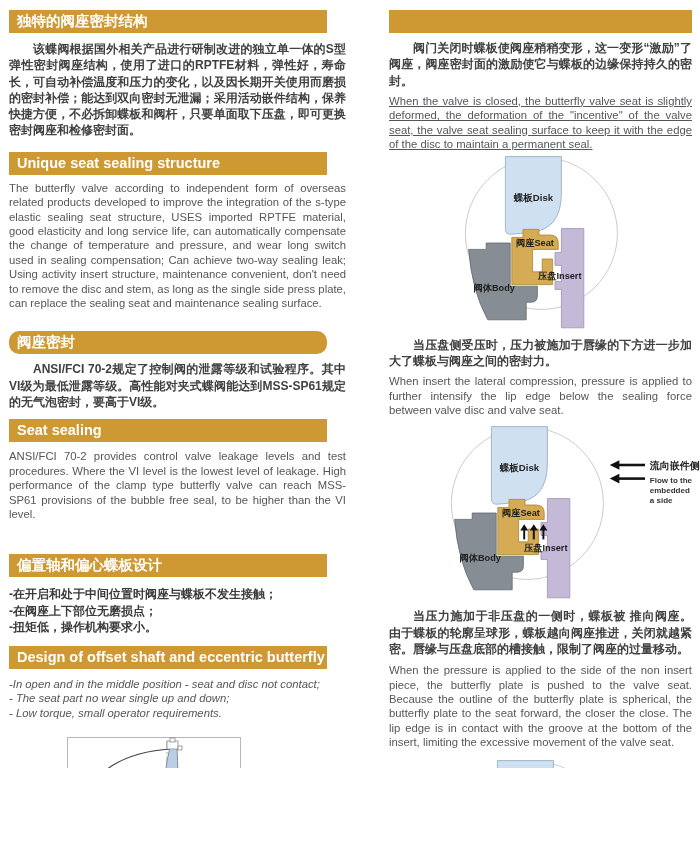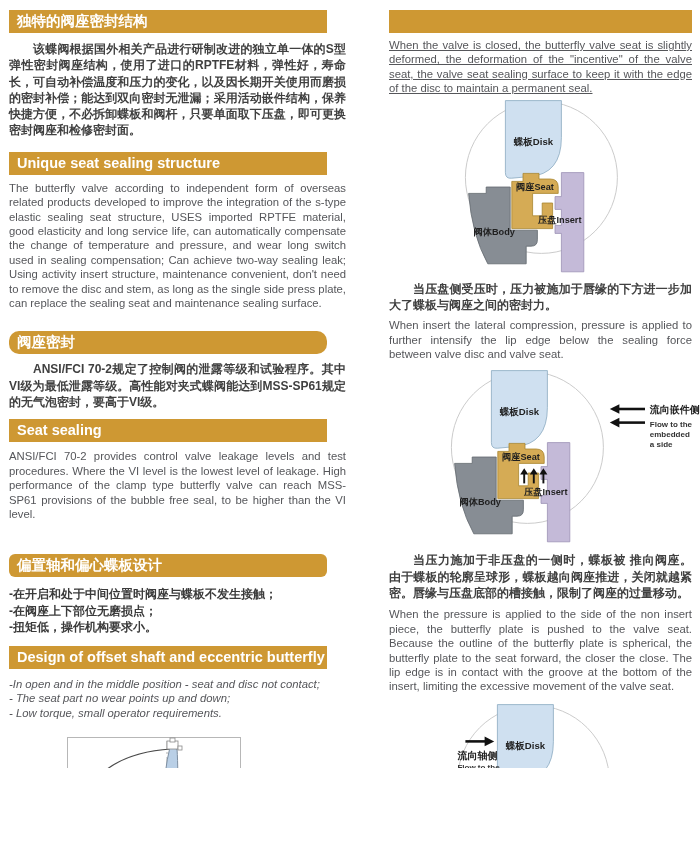--- a/index.html
+++ b/index.html
@@ -13,21 +13,21 @@
          line-height:23px; height:23px; padding:0 8px; width:318px; overflow:hidden; white-space:nowrap; }
   .col-right .bar { width:303px; }
   .zh { color:#404040; font-weight:bold; font-size:12px; line-height:16.3px; text-align:justify; }
   .indent { text-indent:2em; }
   .en { color:#55565a; font-size:11.3px; line-height:14.4px; text-align:justify; }
   .bullets-zh div { color:#3a3a3a; font-weight:bold; font-size:12px; line-height:16.5px; }
   .bullets-en div { color:#55565a; font-size:11.3px; line-height:14.6px; }
   
   .p1 { margin-top:8px; }  .b2 { margin-top:13px; }  .p2 { margin-top:6px; }
   .b3 { margin-top:21px;border-radius:10px; } .p3 { margin-top:7px; }  .b4 { margin-top:9px; }
-  .p4 { margin-top:7px; }  .b5 { margin-top:33px;border-radius:6px; } .p5 { margin-top:9px; }
+  .p4 { margin-top:7px; }  .b5 { margin-top:33px; } .p5 { margin-top:9px; }
   .b6 { margin-top:10px; } .p6 { margin-top:8px;font-style:italic; }
   .figbox { margin:16px 0 0 58px; width:174px; height:141px; }
   
   .q1 { margin-top:7px; } .q1e { margin-top:5px;text-decoration:underline; }
   .fig1 { margin:3px 0 0 70px; }
   .q2 { margin-top:2px; } .q2e { margin-top:5px; }
   .fig2 { margin:8px 0 0 56px; }
   .q3 { margin-top:3px; } .q3e { margin-top:6px; }
   .fig3 { margin:9px 0 0 62px; }
   svg text { font-family:"Liberation Sans","DejaVu Sans",sans-serif; }
@@ -58,21 +58,21 @@
     <div class="bar b5" style="background: rgb(206, 152, 51);">偏置轴和偏心蝶板设计</div>
     <div class="bullets-zh p5">
       <div>-在开启和处于中间位置时阀座与蝶板不发生接触；</div>
       <div>-在阀座上下部位无磨损点；</div>
       <div>-扭矩低，操作机构要求小。</div>
     </div>
 
     <div class="bar b6" style="background: rgb(206, 152, 51);">Design of offset shaft and eccentric butterfly plate</div>
     <div class="bullets-en p6">
       <div>-In open and in the middle position - seat and disc not contact;</div>
-      <div>- The seat part no wear points up and down;</div>
+      <div>- The seat part no wear single up and down;</div>
       <div>- Low torque, small operator requirements.</div>
     </div>
 
     <div class="figbox">
       <svg width="174" height="141" viewBox="0 0 174 141">
         <rect x="0.5" y="0.5" width="173" height="140" fill="#fff" stroke="#b7b7b7"></rect>
 
         <line x1="4" y1="64" x2="170" y2="64" stroke="#9a9a9a" stroke-width="0.8" stroke-dasharray="8 3 2 3"></line>
         <line x1="4" y1="57" x2="58" y2="57" stroke="#9a9a9a" stroke-width="0.8" stroke-dasharray="6 3"></line>
         <line x1="100" y1="4" x2="100" y2="137" stroke="#9a9a9a" stroke-width="0.8" stroke-dasharray="8 3 2 3"></line>
@@ -106,20 +106,21 @@
         <polygon points="96,131 89,128 89,134" fill="#333"></polygon>
         <line x1="118" y1="131" x2="109" y2="131" stroke="#333" stroke-width="1.2"></line>
         <polygon points="106,131 113,128 113,134" fill="#333"></polygon>
       </svg>
     </div>
   </div>
 
   <div class="col col-right">
     <div class="bar" style="background: rgb(206, 152, 51);"></div>
 
+    <p class="zh indent q1">阀门关闭时蝶板使阀座稍稍变形，这一变形“激励”了阀座，阀座密封面的激励使它与蝶板的边缘保持持久的密封。</p>
     <p class="en q1e">When the valve is closed, the butterfly valve seat is slightly deformed, the deformation of the "incentive" of the valve seat, the valve seat sealing surface to keep it with the edge of the disc to maintain a permanent seal.</p>
 
     <div class="fig1">
       <svg width="168" height="176" viewBox="0 0 210 220">
         <circle cx="103" cy="98" r="95" fill="#fff" stroke="#c9c9c9" stroke-width="1.2"></circle>
         <path d="M12,118 L34,118 L34,110 L64,110 L64,164 L98,164 L98,176 Q98,184 90,184 L84,184 L84,206 L36,206 Q16,170 12,118 Z" fill="#878D94" stroke="#62686E" stroke-width="1"></path>
         <path d="M128,92 L156,92 L156,216 L128,216 L128,168 L120,168 L120,158 L128,158 L128,138 L120,138 L120,122 L128,122 Z" fill="#C4BAD8" stroke="#9C92B5" stroke-width="1"></path>
         <path d="M58,2 L128,2 L128,48 Q128,94 88,97 L66,99 Q58,100 58,92 Z" fill="#CFE0F0" stroke="#8AA9C0" stroke-width="1"></path>
         <path d="M66,103 L80,103 L80,93 L100,93 L100,100 L114,100 Q124,100 124,110 L124,118 L92,118 L92,146 L104,146 L104,130 L117,130 L117,162 L66,162 Z" fill="#D5AB55" stroke="#A8852F" stroke-width="1"></path>
         <text x="93" y="58" text-anchor="middle" class="lblb">蝶板Disk</text>

